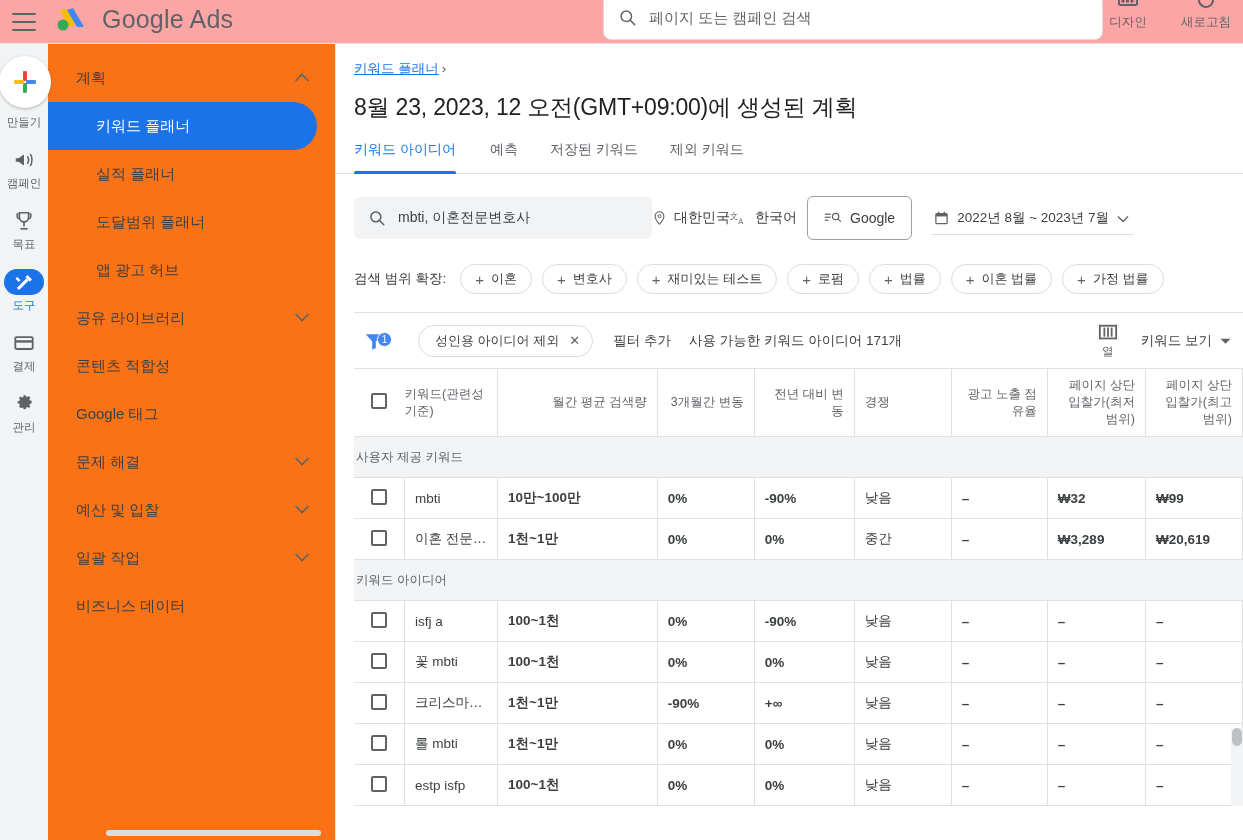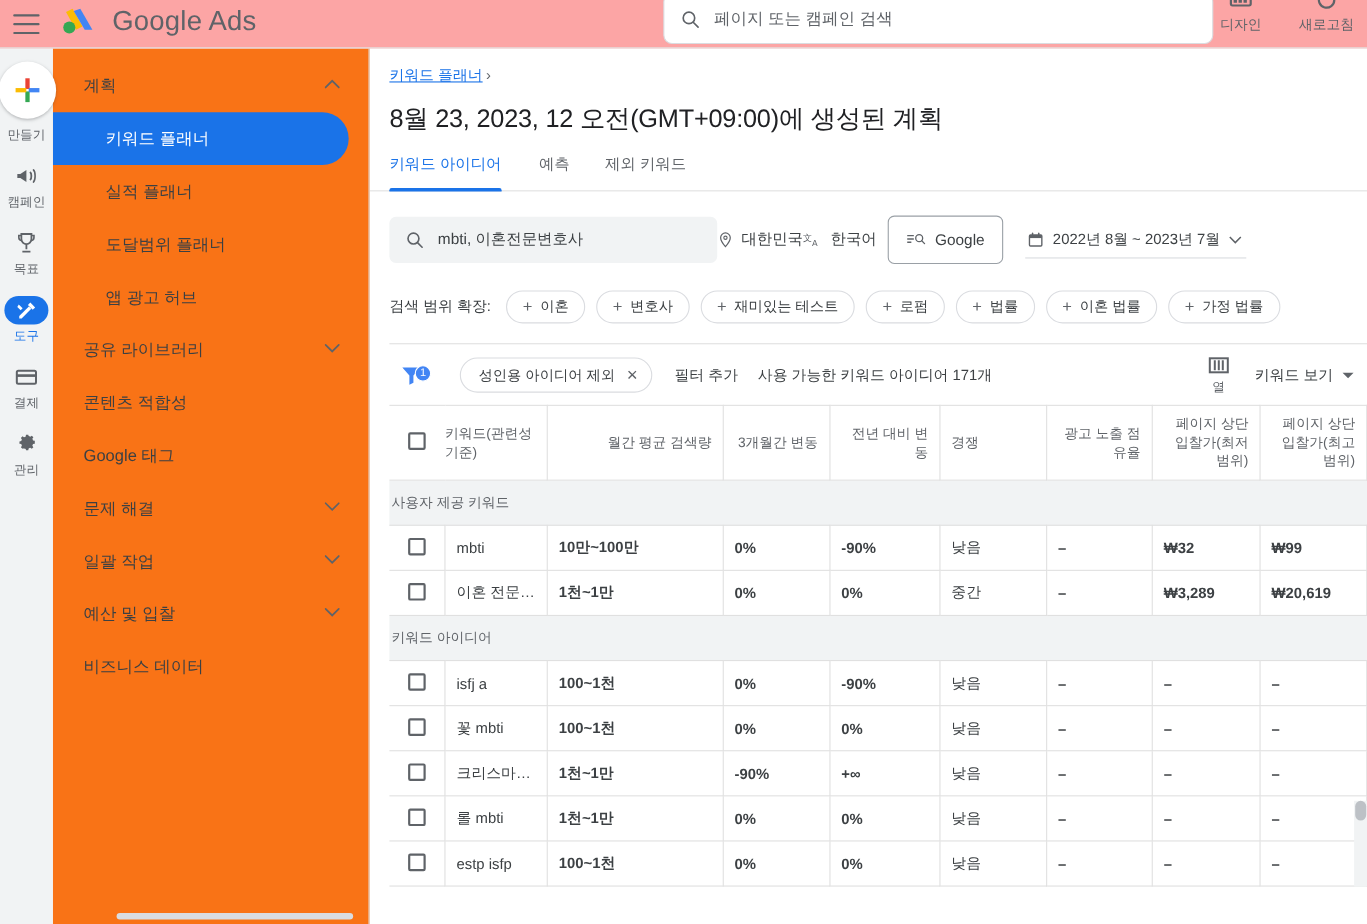--- a/index.html
+++ b/index.html
@@ -381,56 +381,59 @@
     </div>
     <div class="nav-group-head">
       <span class="t">문제 해결</span>
       <span class="chev">
         <svg width="14" height="9" viewBox="0 0 14 9">
             <path d="M1 1.5 7 7.5 13 1.5" fill="none" stroke="#5f6368" stroke-width="1.6" stroke-linecap="round"></path>
           </svg>
       </span>
     </div>
     <div class="nav-group-head">
+      <span class="t">예산 및 입찰</span>
+      <span class="chev">
+        <svg width="14" height="9" viewBox="0 0 14 9">
+            <path d="M1 1.5 7 7.5 13 1.5" fill="none" stroke="#5f6368" stroke-width="1.6" stroke-linecap="round"></path>
+          </svg>
+      </span>
+    </div>
+    <div class="nav-group-head">
       <span class="t">일괄 작업</span>
       <span class="chev">
         <svg width="14" height="9" viewBox="0 0 14 9">
             <path d="M1 1.5 7 7.5 13 1.5" fill="none" stroke="#5f6368" stroke-width="1.6" stroke-linecap="round"></path>
           </svg>
       </span>
     </div>
     <div class="nav-group-head">
-      <span class="t">예산 및 입찰</span>
-      <span class="chev">
-        <svg width="14" height="9" viewBox="0 0 14 9">
-            <path d="M1 1.5 7 7.5 13 1.5" fill="none" stroke="#5f6368" stroke-width="1.6" stroke-linecap="round"></path>
-          </svg>
-      </span>
-    </div>
-    <div class="nav-group-head">
       <span class="t">비즈니스 데이터</span>
     </div>
 
     <div class="navscroll"></div>
   </div>
 
   <div class="main">
 
     <div class="breadcrumb">
       <a>키워드 플래너</a><span class="sep">›</span>
     </div>
 
     <div class="page-title">8월 23, 2023, 12 오전(GMT+09:00)에 생성된 계획</div>
 
     <div class="tabs">
       <div class="tab active">
         <span>키워드 아이디어</span>
       </div>
       <div class="tab">
         <span>예측</span>
+      </div>
+      <div class="tab">
+        <span>저장된 키워드</span>
       </div>
       <div class="tab">
         <span>제외 키워드</span>
       </div>
     </div>
 
     <div class="searchrow">
       <div class="kwsearch">
         <svg width="18" height="18" viewBox="0 0 24 24">
           <circle cx="10.5" cy="10.5" r="6.6" fill="none" stroke="#5f6368" stroke-width="2"></circle>

